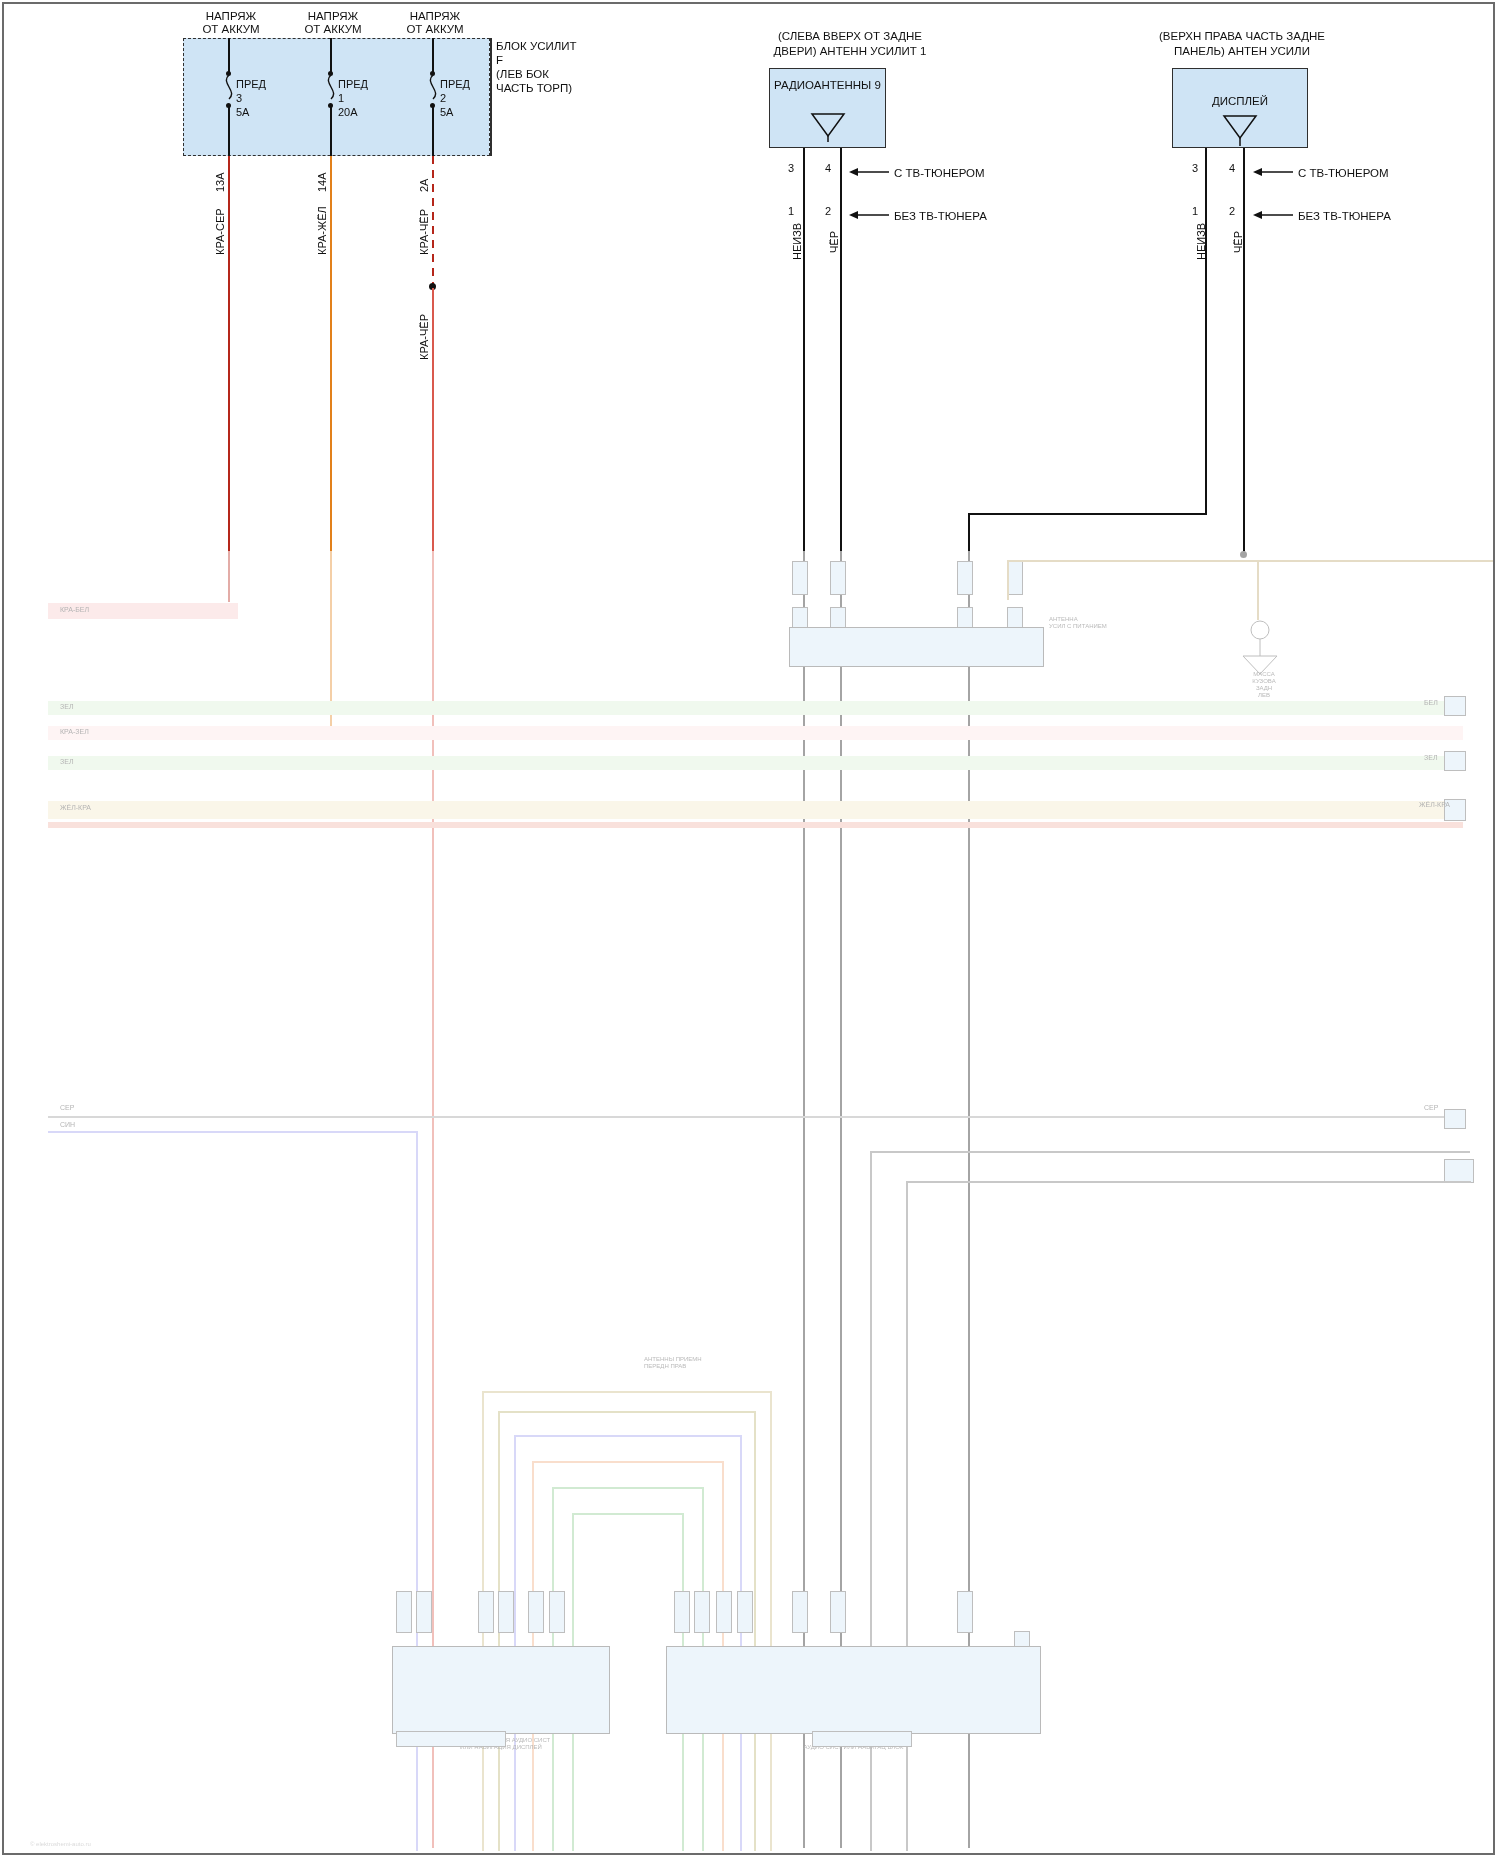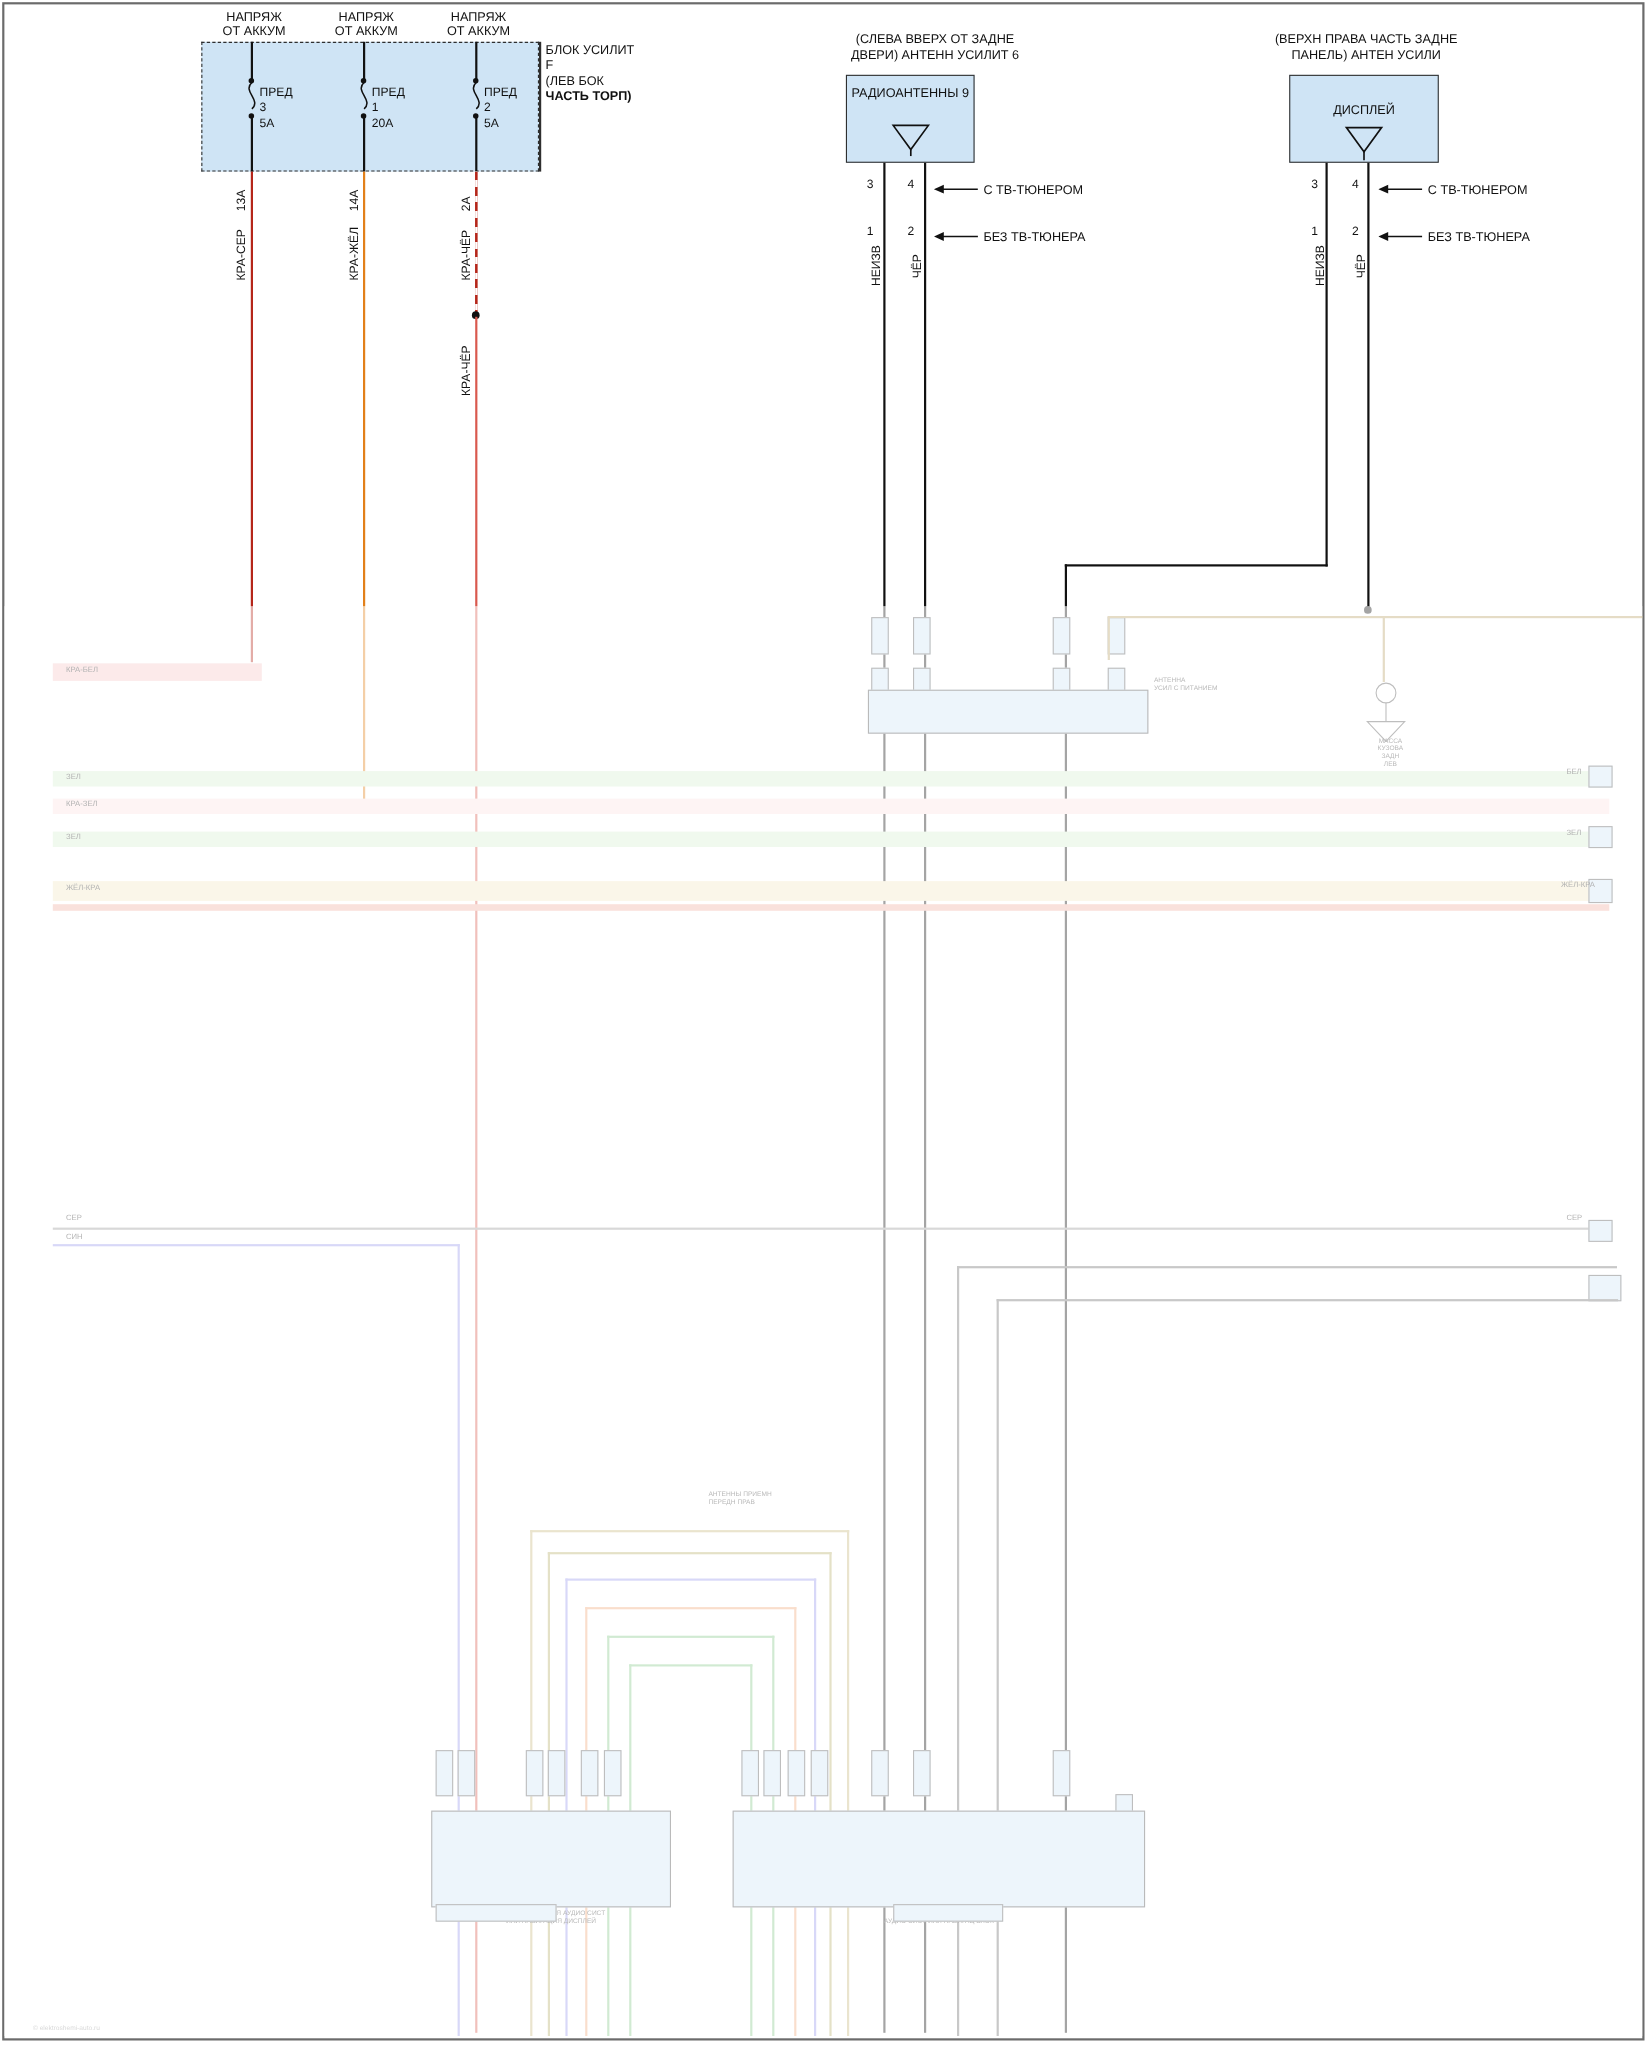--- a/index.html
+++ b/index.html
@@ -143,21 +143,21 @@
   <div class="lbl" style="left:390px; top:10px; width:90px;">НАПРЯЖ
 ОТ АККУМ</div>
 
   <div class="box-dashed" style="left:183px; top:38px; width:307px; height:118px;"></div>
 
   <div style="position:absolute; left:490px; top:38px; width:2px; height:118px; background:#2f2f2f;"></div>
 
   <div class="lbl left" style="left:496px; top:40px; width:100px;">БЛОК УСИЛИТ</div>
   <div class="lbl left" style="left:496px; top:54px; width:100px;">F</div>
   <div class="lbl left" style="left:496px; top:68px; width:110px;">(ЛЕВ БОК</div>
-  <div class="lbl left" style="left:496px; top:82px; width:110px;font-weight:bold;">ЧАСТЬ ТОРП)</div>
+  <div class="lbl left" style="left:496px; top:82px; width:110px;">ЧАСТЬ ТОРП)</div>
 
   <div style="position:absolute; left:228px; top:38px; width:2px; height:36px; background:#111;"></div>
   <div class="smalldot" style="left:226px; top:71px;"></div>
   <svg class="ant-tri" style="left:218px; top:75px;" width="22" height="32">
     <path d="M11,0 C2,8 20,16 11,24" stroke="#111" stroke-width="1.4" fill="none"></path>
   </svg>
   <div class="smalldot" style="left:226px; top:103px;"></div>
   <div style="position:absolute; left:228px; top:105px; width:2px; height:51px; background:#111;"></div>
   <div class="fuse-label" style="left:236px; top:78px; width:60px; text-align:left;">ПРЕД</div>
   <div class="fuse-label" style="left:236px; top:92px; width:60px; text-align:left;">3</div>
@@ -194,21 +194,21 @@
   <div class="vlabel" style="left:418px; top:255px;">КРА-ЧЁР</div>
   <div class="vlabel" style="left:418px; top:360px;">КРА-ЧЁР</div>
 
   <div class="vwire" style="left:228px; top:156px; height:446px; background:#b5261a;"></div>
   <div class="vwire" style="left:330px; top:156px; height:582px; background:#e2801a;"></div>
   <div class="vwire" style="left:432px; top:156px; height:130px; background:#b5261a; background-image: repeating-linear-gradient(to bottom, #b5261a 0 8px, #ffffff 8px 14px);"></div>
   <div class="dot" style="left:429px; top:283px;"></div>
   <div class="vwire" style="left:432px; top:288px; height:1560px; background:#d9594e;"></div>
 
   <div class="lbl" style="left:740px; top:30px; width:220px;">(СЛЕВА ВВЕРХ ОТ ЗАДНЕ</div>
-  <div class="lbl" style="left:740px; top:45px; width:220px;">ДВЕРИ) АНТЕНН УСИЛИТ 6</div>
+  <div class="lbl" style="left:740px; top:45px; width:220px;">ДВЕРИ) АНТЕНН УСИЛИТ 1</div>
 
   <div class="box" style="left:769px; top:68px; width:117px; height:80px;"></div>
   <div class="lbl" style="left:769px; top:79px; width:117px;">РАДИОАНТЕННЫ 9</div>
   <svg style="position:absolute; left:808px; top:108px;" width="40" height="34">
     <path d="M4,6 L36,6 L20,28 Z" stroke="#111" stroke-width="1.5" fill="none"></path>
     <line x1="20" y1="28" x2="20" y2="34" stroke="#111" stroke-width="1.5"></line>
   </svg>
 
   <div class="pin-no" style="left:788px; top:162px;">3</div>
   <div class="pin-no" style="left:825px; top:162px;">4</div>

